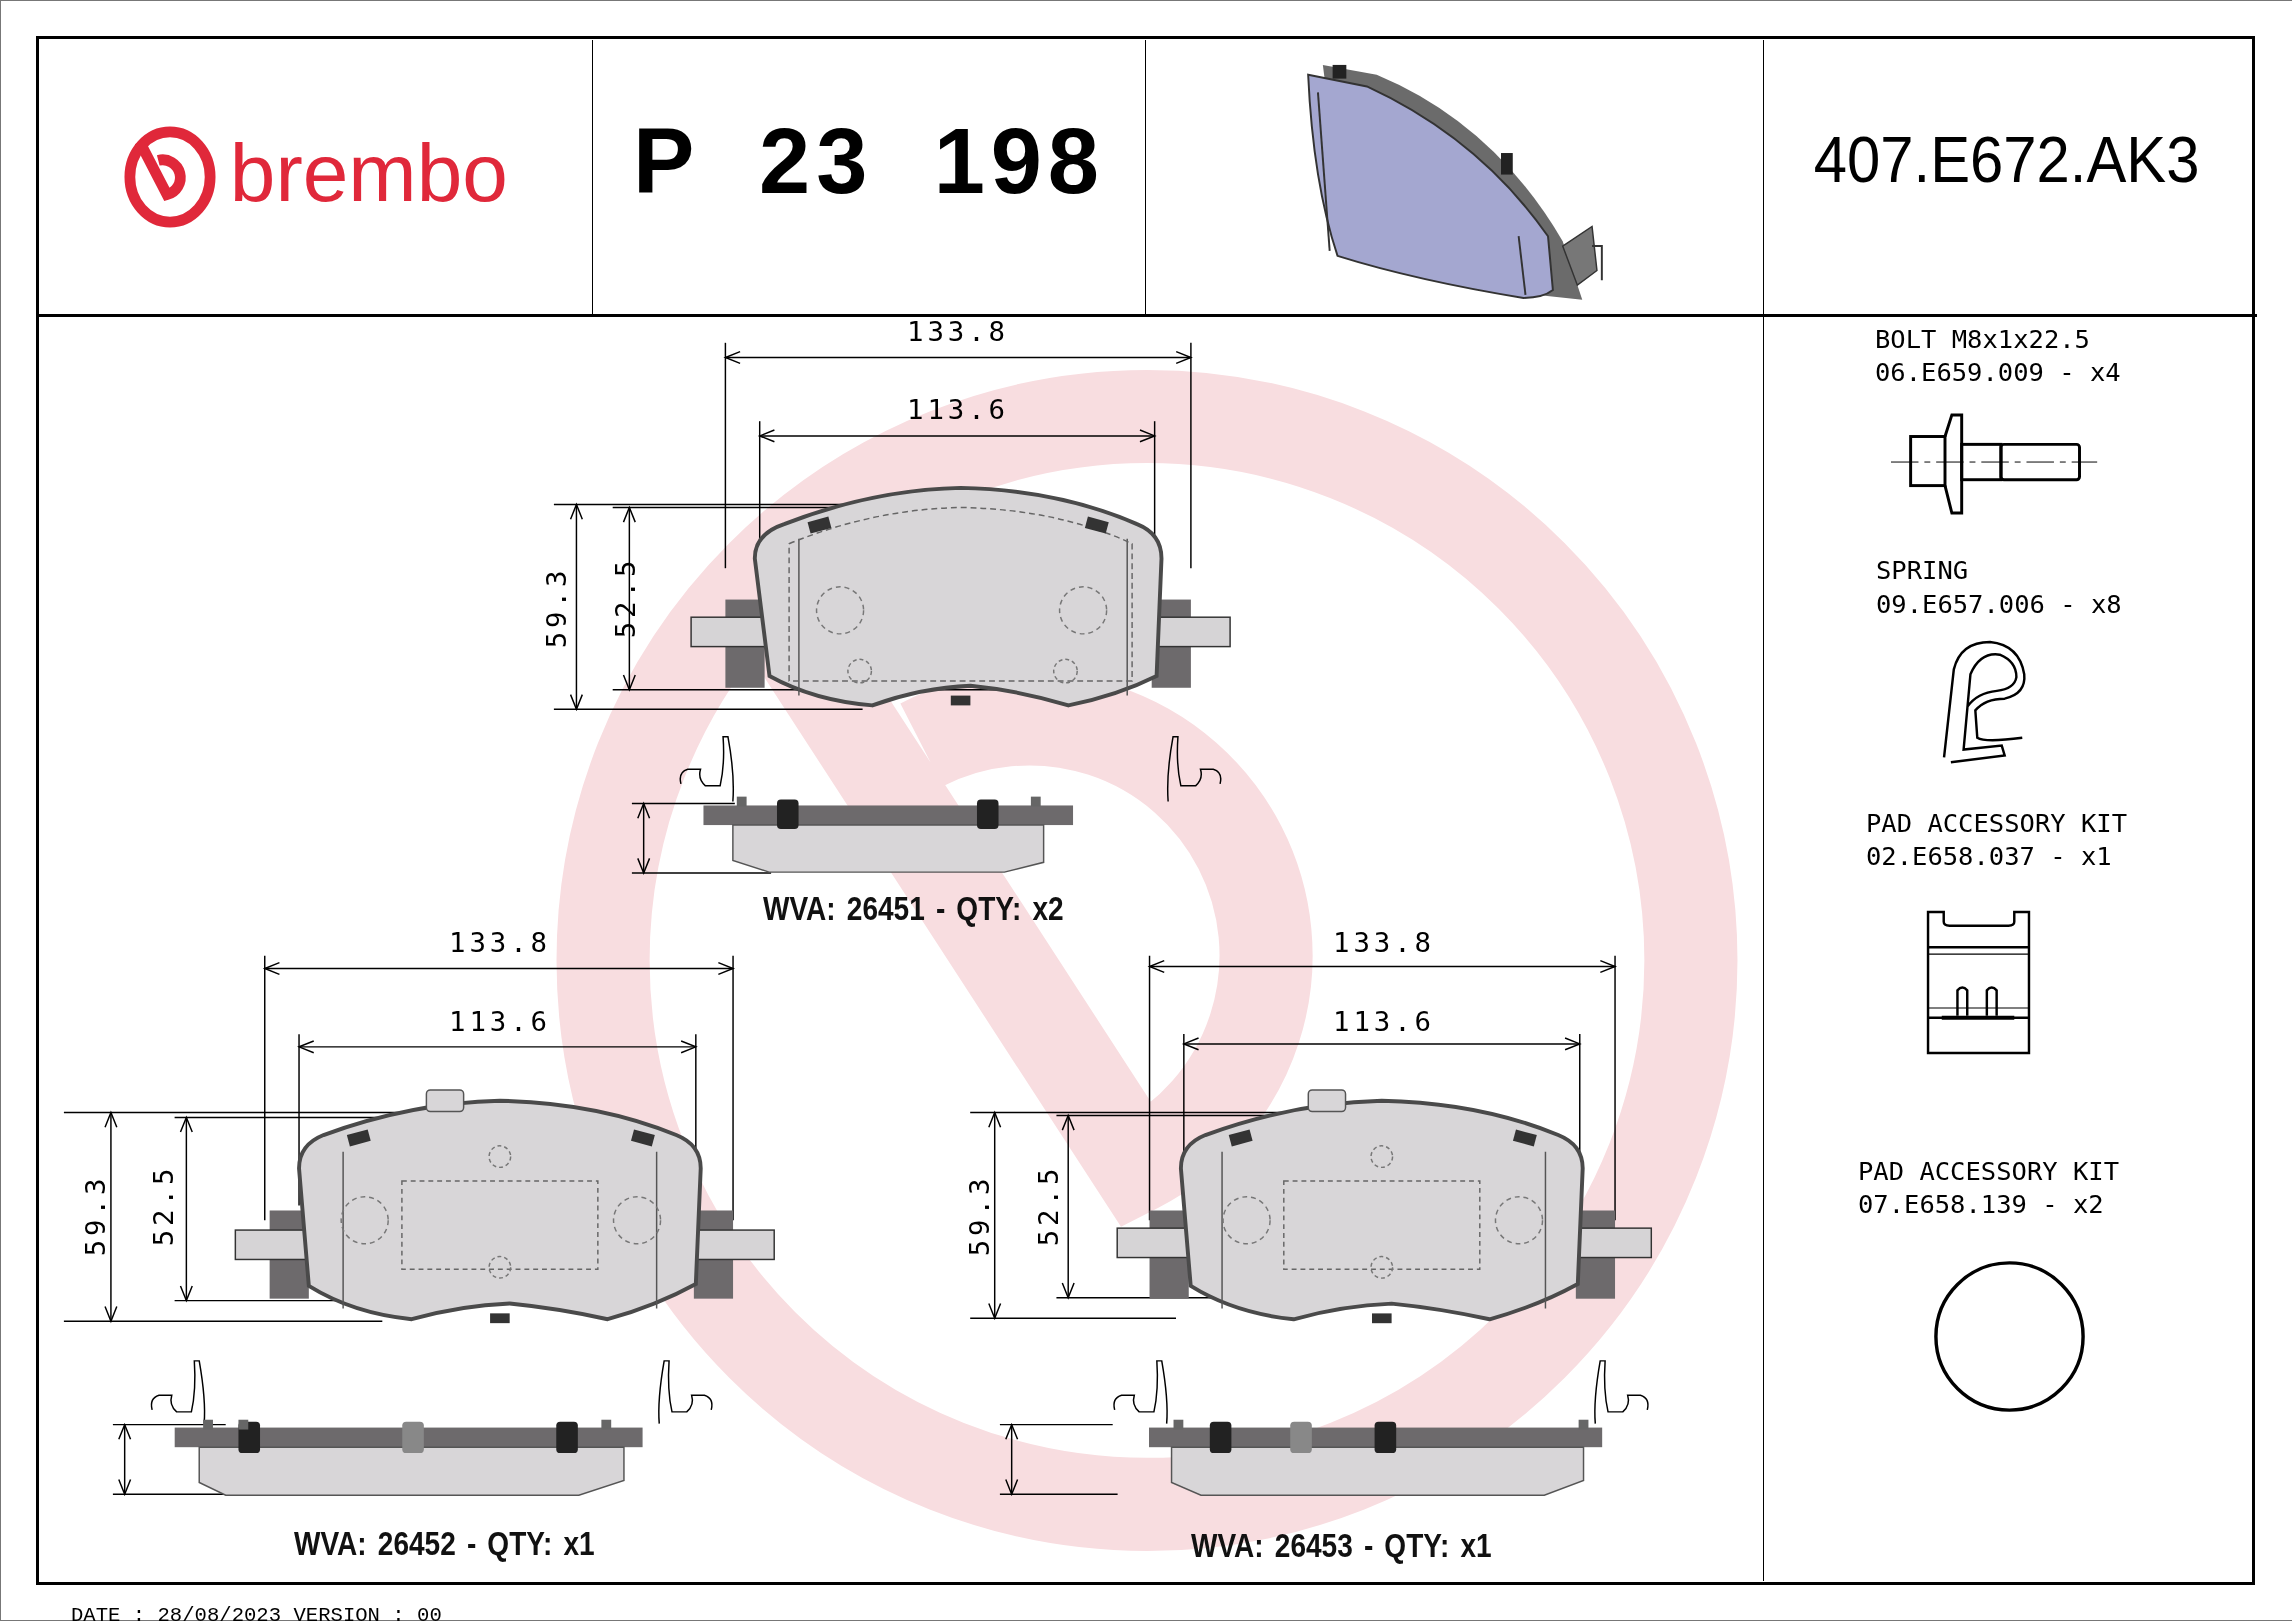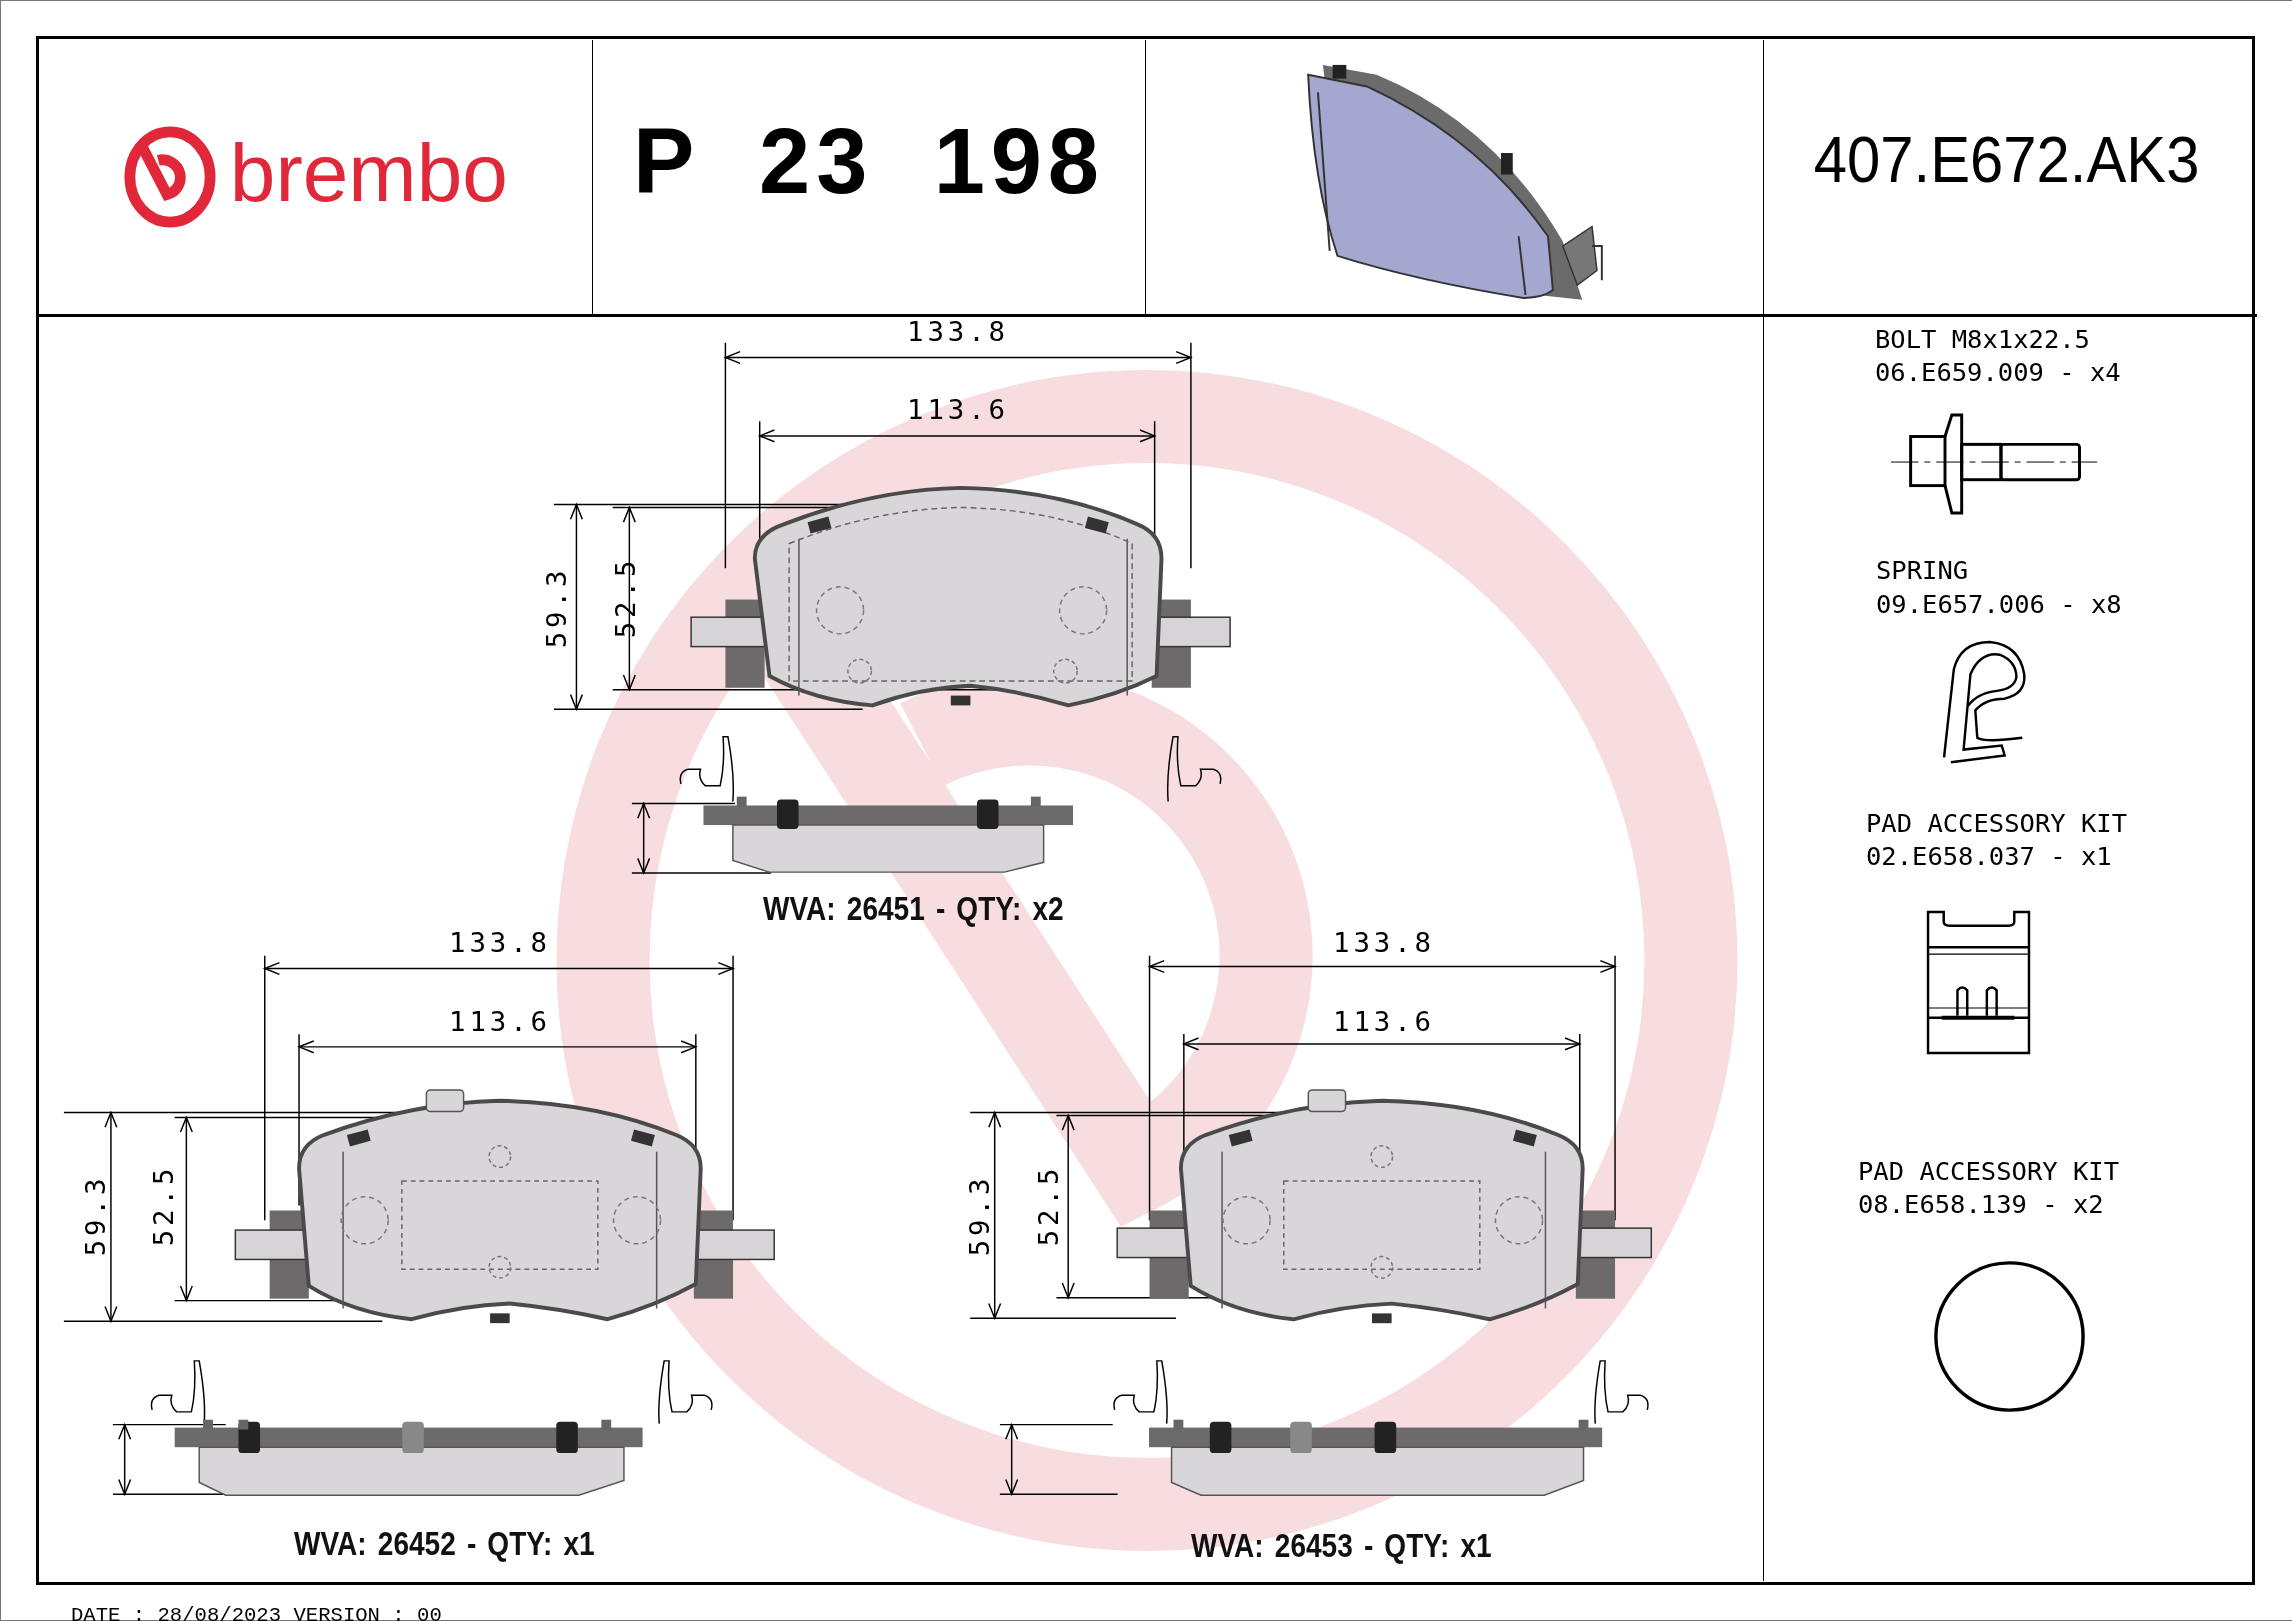--- a/index.html
+++ b/index.html
@@ -295,21 +295,21 @@
         <line x1="2" y1="110" x2="105" y2="110"></line>
         <path d="M 32 108 L 32 82 Q 37 76 42 82 L 42 108"></path>
         <path d="M 62 108 L 62 82 Q 67 76 72 82 L 72 108"></path>
         <path d="M 16 110 L 90 110" stroke-width="4"></path>
       </g>
     </svg>
   </div>
 
   <div>
     <div class="acc-label" style="left:94px;top:838px">PAD ACCESSORY KIT</div>
-    <div class="acc-label" style="left:94px;top:871px">08.E658.139 - x2</div>
+    <div class="acc-label" style="left:94px;top:871px">07.E658.139 - x2</div>
     <svg style="left:167px;top:941px;width:157px;height:157px" viewBox="0 0 160 160">
       <circle cx="80" cy="80" r="75" fill="none" stroke="#000" stroke-width="3.5"></circle>
     </svg>
   </div>
 </div>
 
 <div class="footer">DATE : 28/08/2023 VERSION : 00</div>
 
 
 </body></html>

